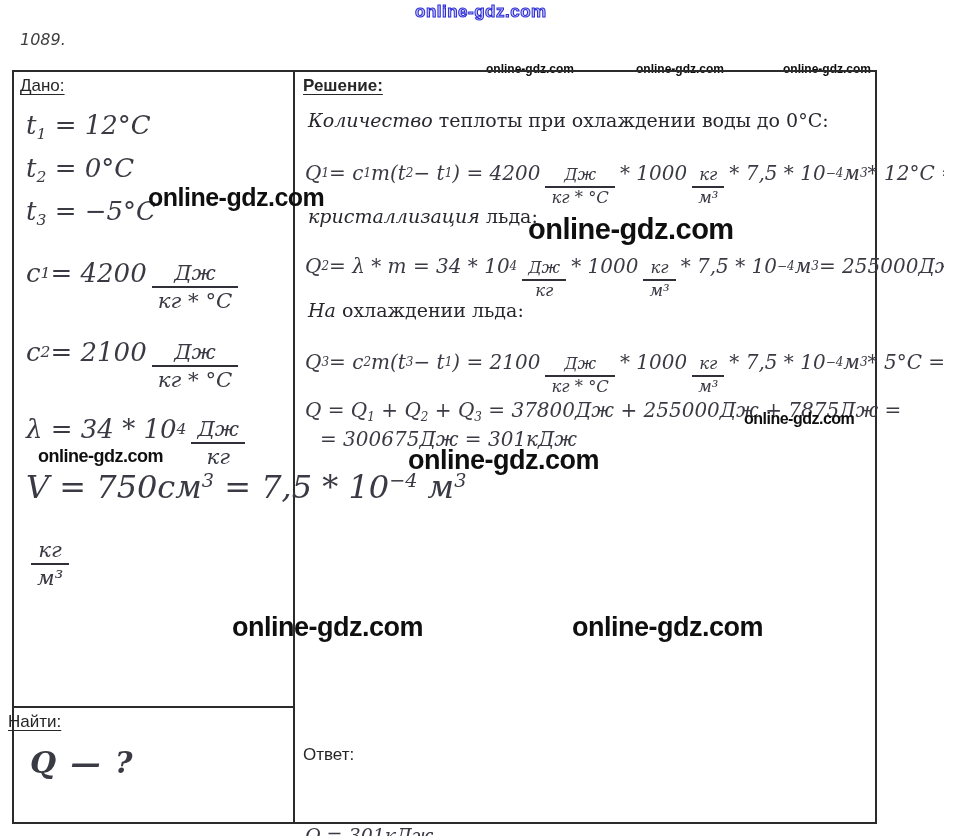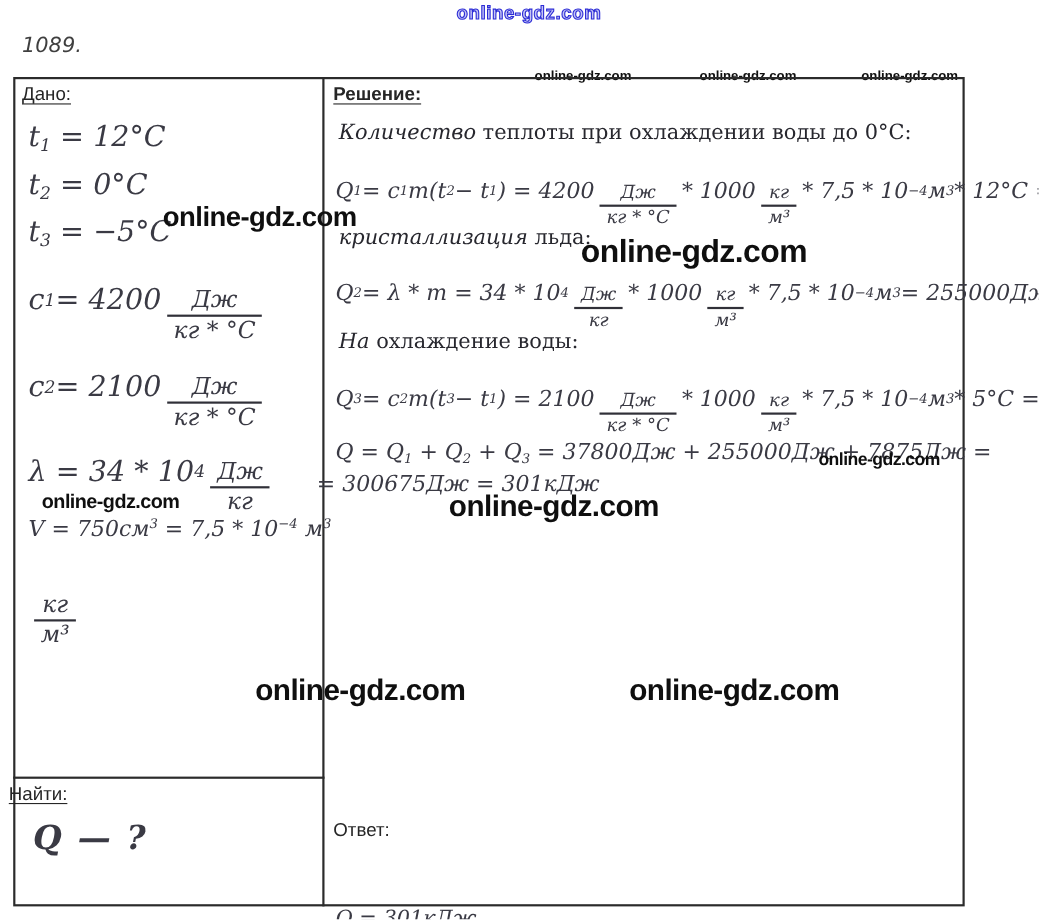--- a/index.html
+++ b/index.html
@@ -27,21 +27,21 @@
   .frac{display:inline-block;vertical-align:middle;text-align:center;margin:0 5px;
         font-size:0.82em;line-height:1.15;}
   .frac .num{display:block;padding:0 6px 1px;margin-top:28px;}
   .frac .den{display:block;border-top:2px solid #303038;padding:1px 6px 0;}
   
   .slabel{position:absolute;font-family:"DejaVu Serif",serif;font-size:19px;
           color:#27272e;white-space:nowrap;}
   .slabel .lead{font-style:italic;}
   
   .problem-number{position:absolute;left:20px;top:30px;font-family:"DejaVu Sans",sans-serif;
-                  font-style:italic;font-size:19px;color:#3f3f3f;}
+                  font-style:italic;font-size:16px;color:#3f3f3f;}
   
   .wm{position:absolute;font-family:"Liberation Sans",sans-serif;font-weight:bold;
       color:#0f0f0f;white-space:nowrap;letter-spacing:-0.5px;}
   .wm-blue{left:415px;top:2px;font-size:17px;letter-spacing:0.5px;
            color:#c4c4f4;-webkit-text-stroke:1px #2b2bd6;}
   .wm-top{top:62px;font-size:12px;letter-spacing:0;}
   .wm-t1{left:486px;} .wm-t2{left:636px;} .wm-t3{left:783px;}
   .wm-a{left:148px;top:183px;font-size:25px;}
   .wm-b{left:528px;top:213px;font-size:29px;}
   .wm-c{left:38px;top:446px;font-size:18px;}
@@ -91,21 +91,21 @@
     </div>
   <div class="fline lf fr-line" style="left:26px;top:398px;height:62px;">
       <span>λ = 34 * 10</span>
       <sup>4</sup>
       <span> </span>
       <span class="frac">
         <span class="num">Дж</span>
         <span class="den">кг</span>
       </span>
     </div>
-  <div class="fline lf" style="left:26px;top:468px;font-size:20px;"><span>V = 750см</span><sup>3</sup><span> = 7,5 * 10</span><sup>−4</sup><span> м</span><sup>3</sup></div>
+  <div class="fline lf" style="left:26px;top:468px;font-size:32px;"><span>V = 750см</span><sup>3</sup><span> = 7,5 * 10</span><sup>−4</sup><span> м</span><sup>3</sup></div>
   <div class="fline lf fr-line" style="left:26px;top:520px;height:60px;">
       <span class="frac">
         <span class="num">кг</span>
         <span class="den">м³</span>
       </span>
     </div>
 
   <div class="hdr" style="left:8px;top:712px;">Найти:</div>
   <div class="fline find-expr" style="left:30px;top:745px;"><span>Q — ?</span></div>
 
@@ -159,21 +159,21 @@
         <span class="den">м³</span>
       </span>
       <span> * 7,5 * 10</span>
       <sup>−4</sup>
       <span> м</span>
       <sup>3</sup>
       <span> = 255000Дж</span>
     </div>
 
   <div class="slabel" style="left:308px;top:299px;">
-    <span class="lead">На</span><span> охлаждение воды:</span>
+    <span class="lead">На</span><span> охлаждении льда:</span>
   </div>
   <div class="fline rf fr-line" style="left:305px;top:334px;height:56px;">
       <span>Q</span>
       <sub>3</sub>
       <span> = c</span>
       <sub>2</sub>
       <span>m(t</span>
       <sub>3</sub>
       <span> − t</span>
       <sub>1</sub>
@@ -188,21 +188,21 @@
         <span class="den">м³</span>
       </span>
       <span> * 7,5 * 10</span>
       <sup>−4</sup>
       <span> м</span>
       <sup>3</sup>
       <span> * 5°C = 7875Дж</span>
     </div>
 
   <div class="fline rf" style="left:305px;top:398px;"><span>Q = Q</span><sub>1</sub><span> + Q</span><sub>2</sub><span> + Q</span><sub>3</sub><span> = 37800Дж + 255000Дж + 7875Дж =</span></div>
-  <div class="fline rf" style="left:288px;top:427px;"><span>= 300675Дж = 301кДж</span></div>
+  <div class="fline rf" style="left:320px;top:427px;"><span>= 300675Дж = 301кДж</span></div>
 
   <div class="hdr nounder" style="left:303px;top:745px;">Ответ:</div>
   <div class="fline rf" style="left:305px;top:781px;font-size:19px;margin-top:43px;"><span>Q = 301кДж</span></div>
 
   <div class="wm wm-a">online-gdz.com</div>
   <div class="wm wm-b">online-gdz.com</div>
   <div class="wm wm-c">online-gdz.com</div>
   <div class="wm wm-d">online-gdz.com</div>
   <div class="wm wm-e">online-gdz.com</div>
   <div class="wm wm-f">online-gdz.com</div>

